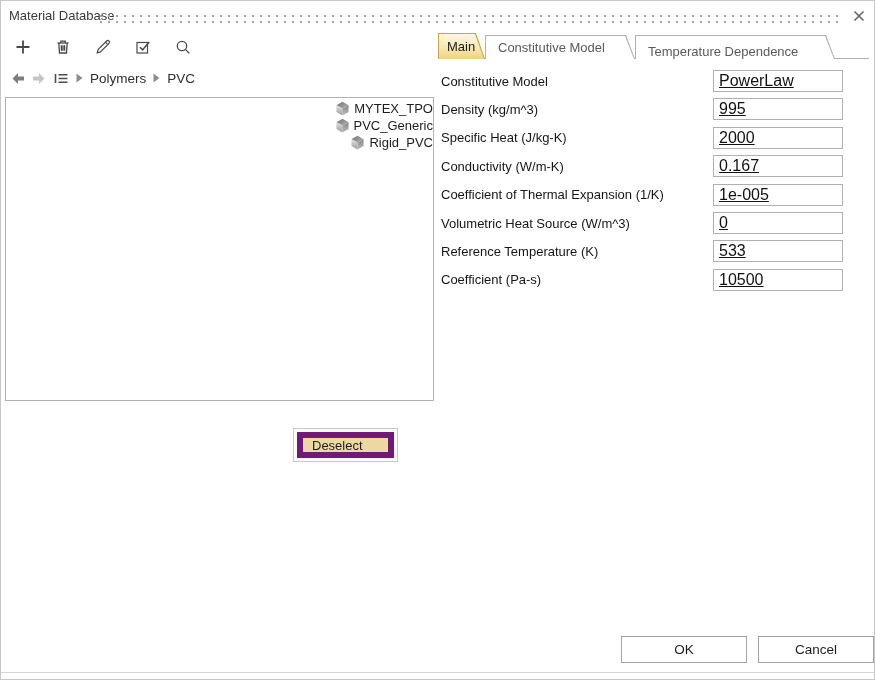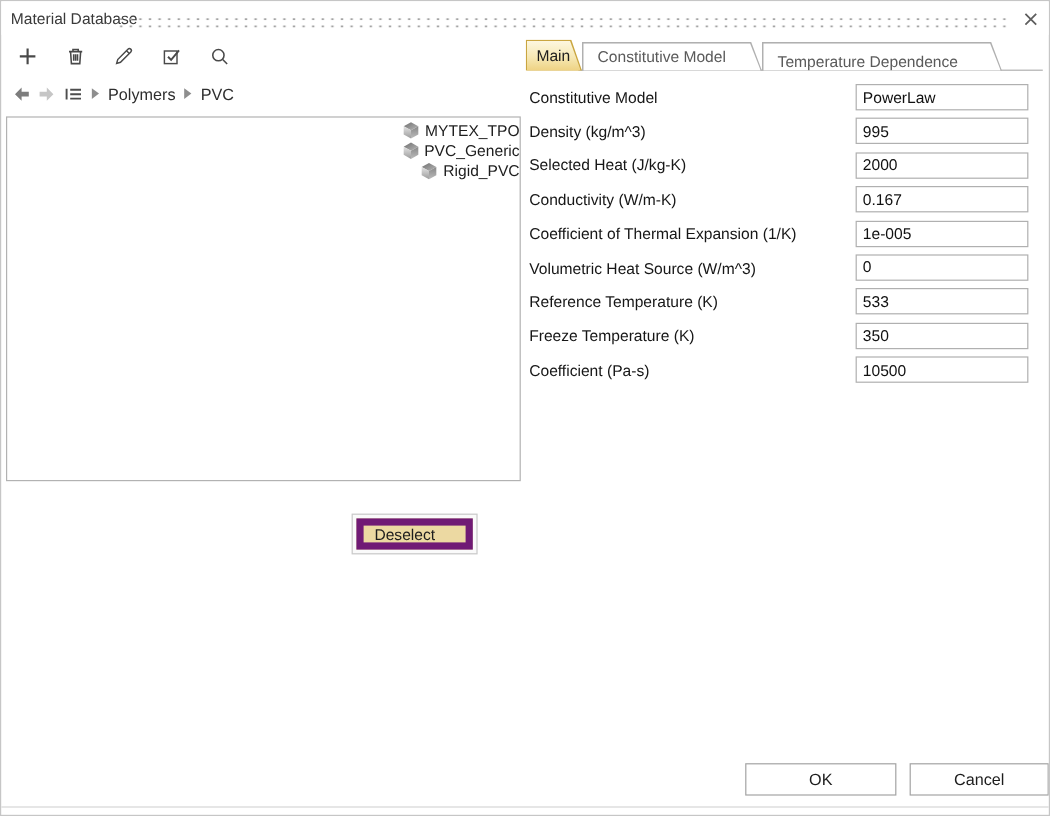--- a/index.html
+++ b/index.html
@@ -78,23 +78,23 @@
   .tab-active .tab-shape { background:#c9a53f; }
   .tab-active .tab-fill { background:linear-gradient(180deg,#fdf7e0 0%,#f6e8b4 55%,#eed282 100%); color:#1d1d1d; }
   .tab-label { white-space:nowrap; font-size:13px; }
   .tab-baseline { position:absolute; left:481px; top:57px; width:387px; height:1px; background:#b0b0b0; }
 
   
   .form { position:absolute; left:440px; top:66px; width:425px; }
   .form-row { position:relative; height:28.4px; display:flex; align-items:center; }
   .form-row .flabel { font-size:13px; color:#161616; white-space:nowrap; }
   .form-row input {
-    position:absolute; left:272px; top:3px; width:144px; height:22px;
+    position:absolute; left:272px; top:3px; width:130px; height:22px;
     border:1px solid #b0b0b0; background:#fff; font-family:"Liberation Sans",sans-serif;
-    font-size:13px; color:#111; padding:0 2px 0 5px; outline:none;
+    font-size:16px; color:#111; padding:0 2px 0 5px; outline:none;text-decoration:underline;
   }
 
   
   .btn {
     position:absolute; height:27px; background:#fff; border:1px solid #a3a3a3;
     display:flex; align-items:center; justify-content:center;
     font-size:13.5px; color:#1d1d1d; cursor:default;
   }
   .btn-ok { left:620px; top:635px; width:126px; }
   .btn-cancel { left:757px; top:635px; width:116px; }
@@ -274,44 +274,40 @@
   <div class="form">
     <div class="form-row">
       <span class="flabel">Constitutive Model</span>
       <input value="PowerLaw" style="">
     </div>
     <div class="form-row">
       <span class="flabel">Density (kg/m^3)</span>
       <input value="995" style="">
     </div>
     <div class="form-row">
-      <span class="flabel">Selected Heat (J/kg-K)</span>
+      <span class="flabel">Specific Heat (J/kg-K)</span>
       <input value="2000" style="">
     </div>
     <div class="form-row">
       <span class="flabel">Conductivity (W/m-K)</span>
       <input value="0.167" style="">
     </div>
     <div class="form-row">
       <span class="flabel">Coefficient of Thermal Expansion (1/K)</span>
       <input value="1e-005" style="">
     </div>
     <div class="form-row">
       <span class="flabel">Volumetric Heat Source (W/m^3)</span>
       <input value="0" style="">
     </div>
     <div class="form-row">
       <span class="flabel">Reference Temperature (K)</span>
       <input value="533" style="">
     </div>
     <div class="form-row">
-      <span class="flabel">Freeze Temperature (K)</span>
-      <input value="350" style="">
-    </div>
-    <div class="form-row">
       <span class="flabel">Coefficient (Pa-s)</span>
       <input value="10500" style="">
     </div>
   </div>
 
   <div class="btn btn-ok">OK</div>
   <div class="btn btn-cancel">Cancel</div>
 
   <div class="bottom-frame"></div>
 </div>

